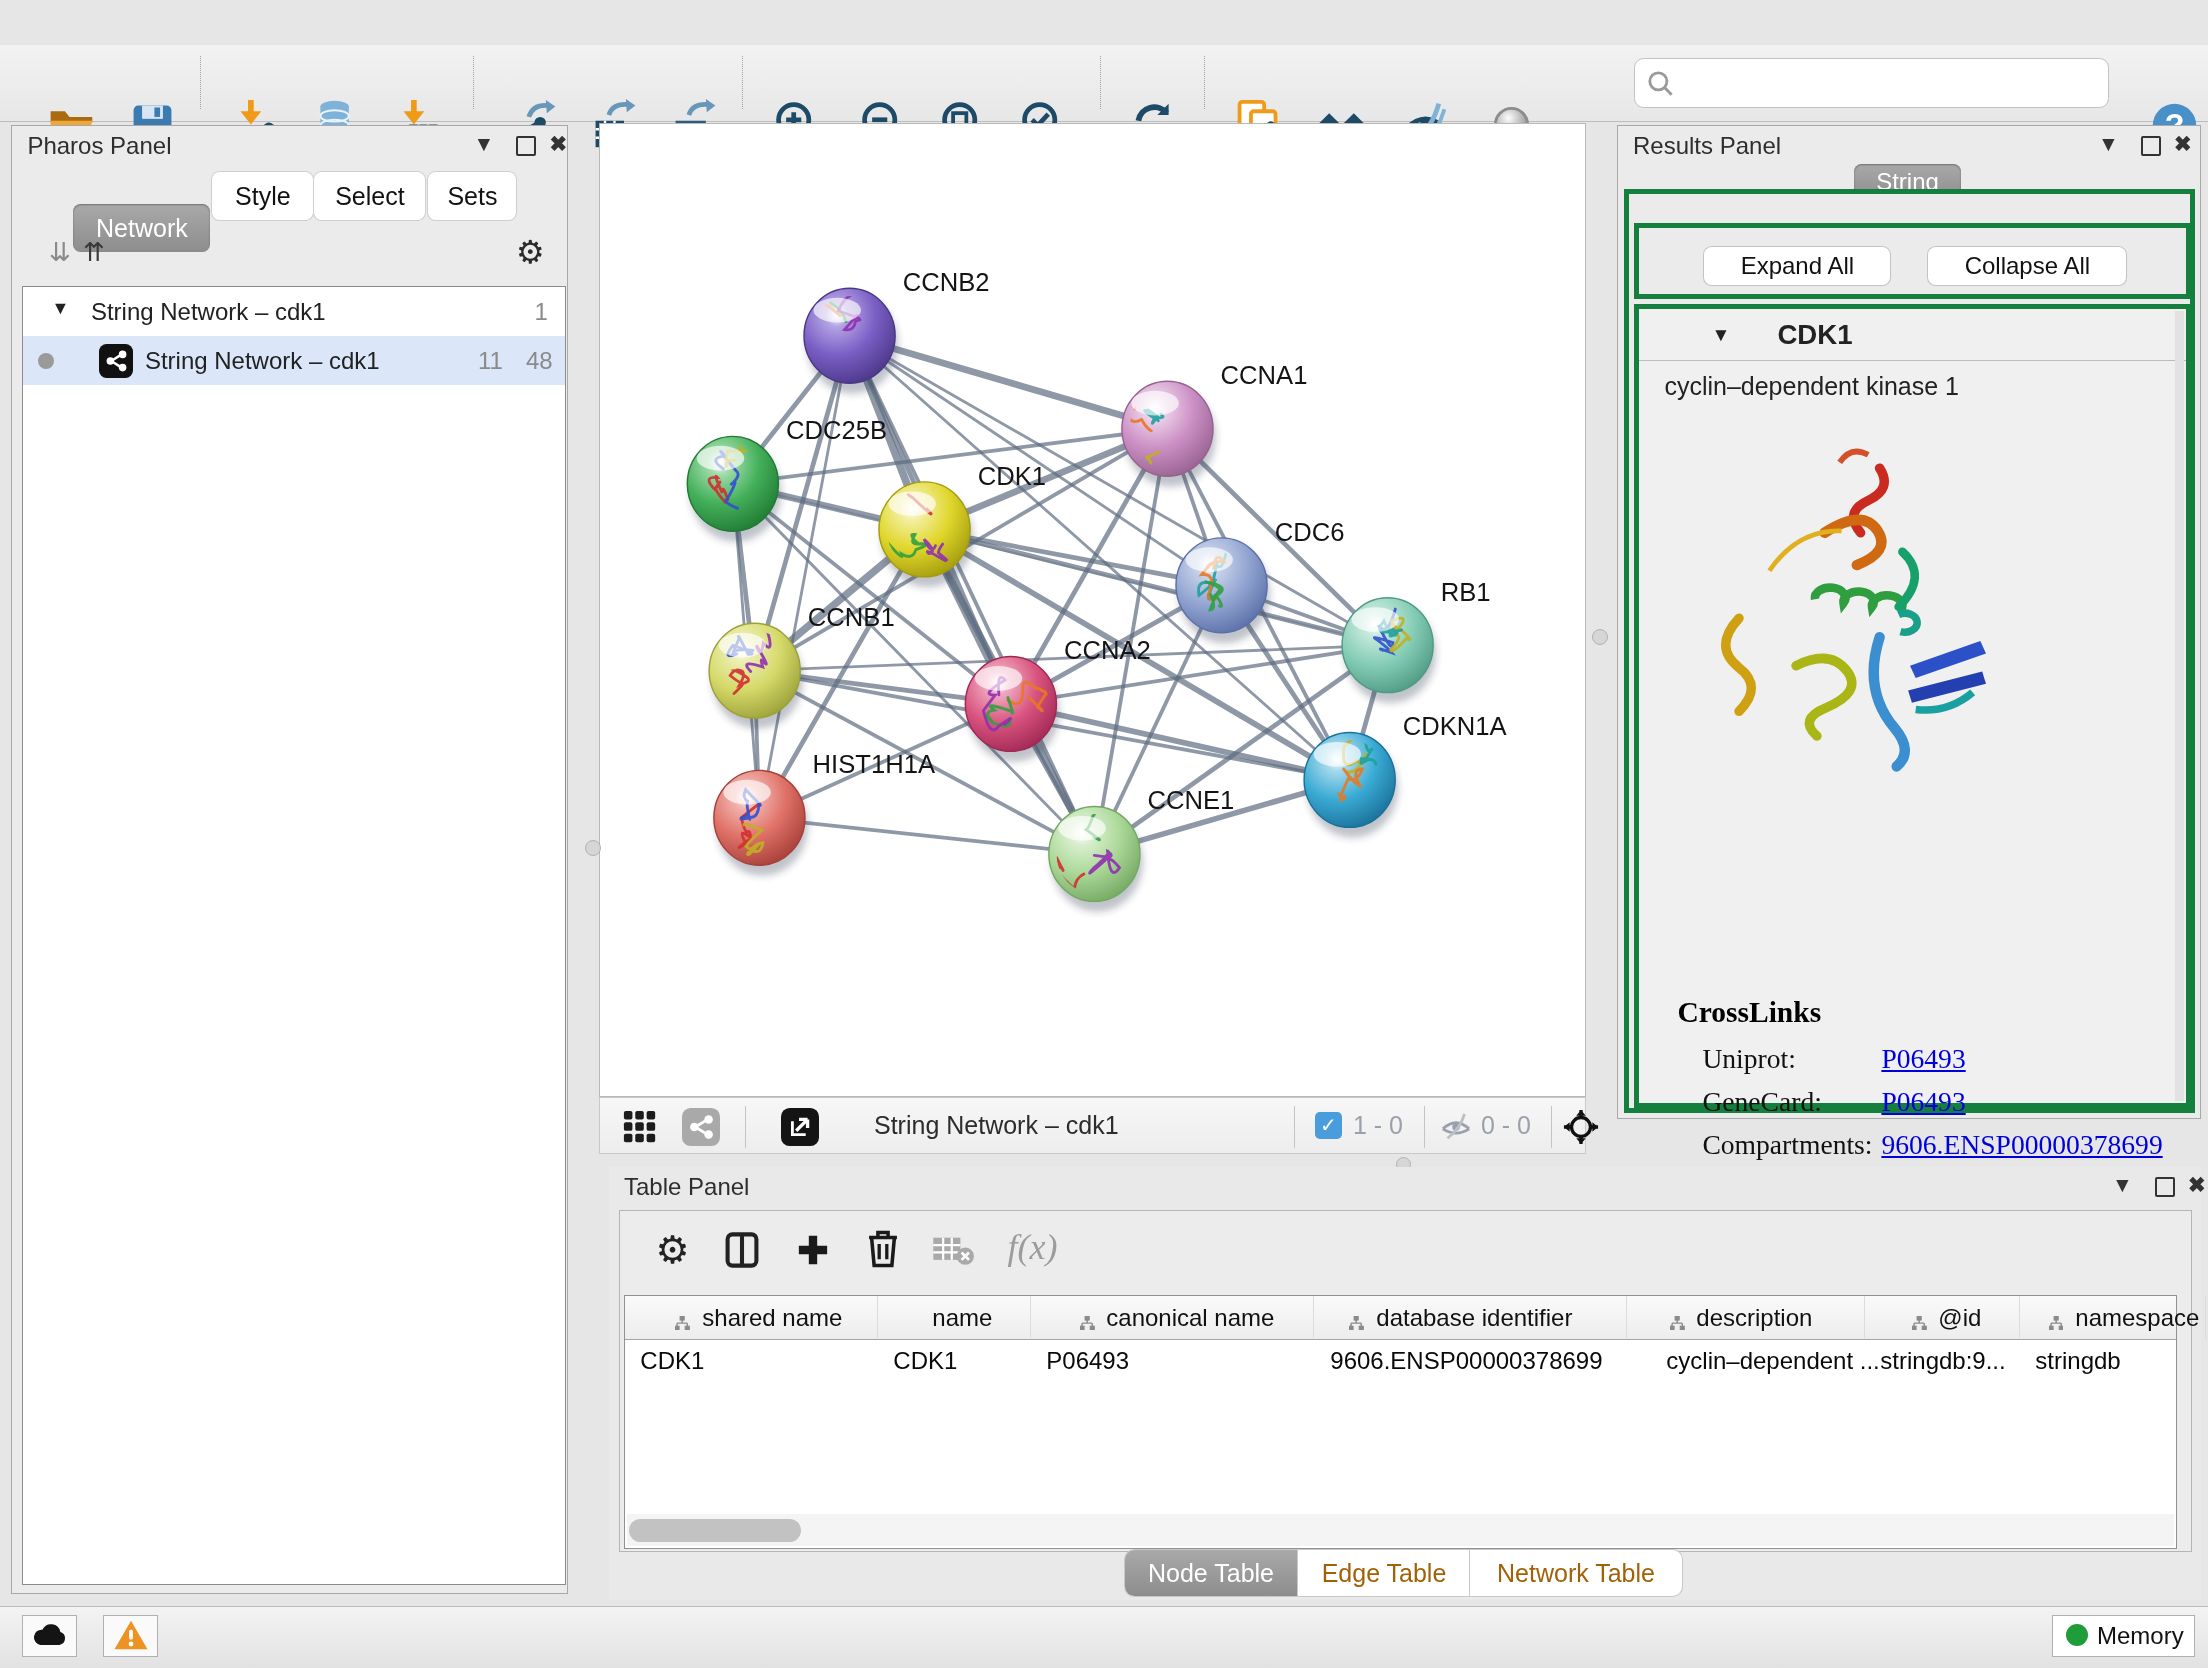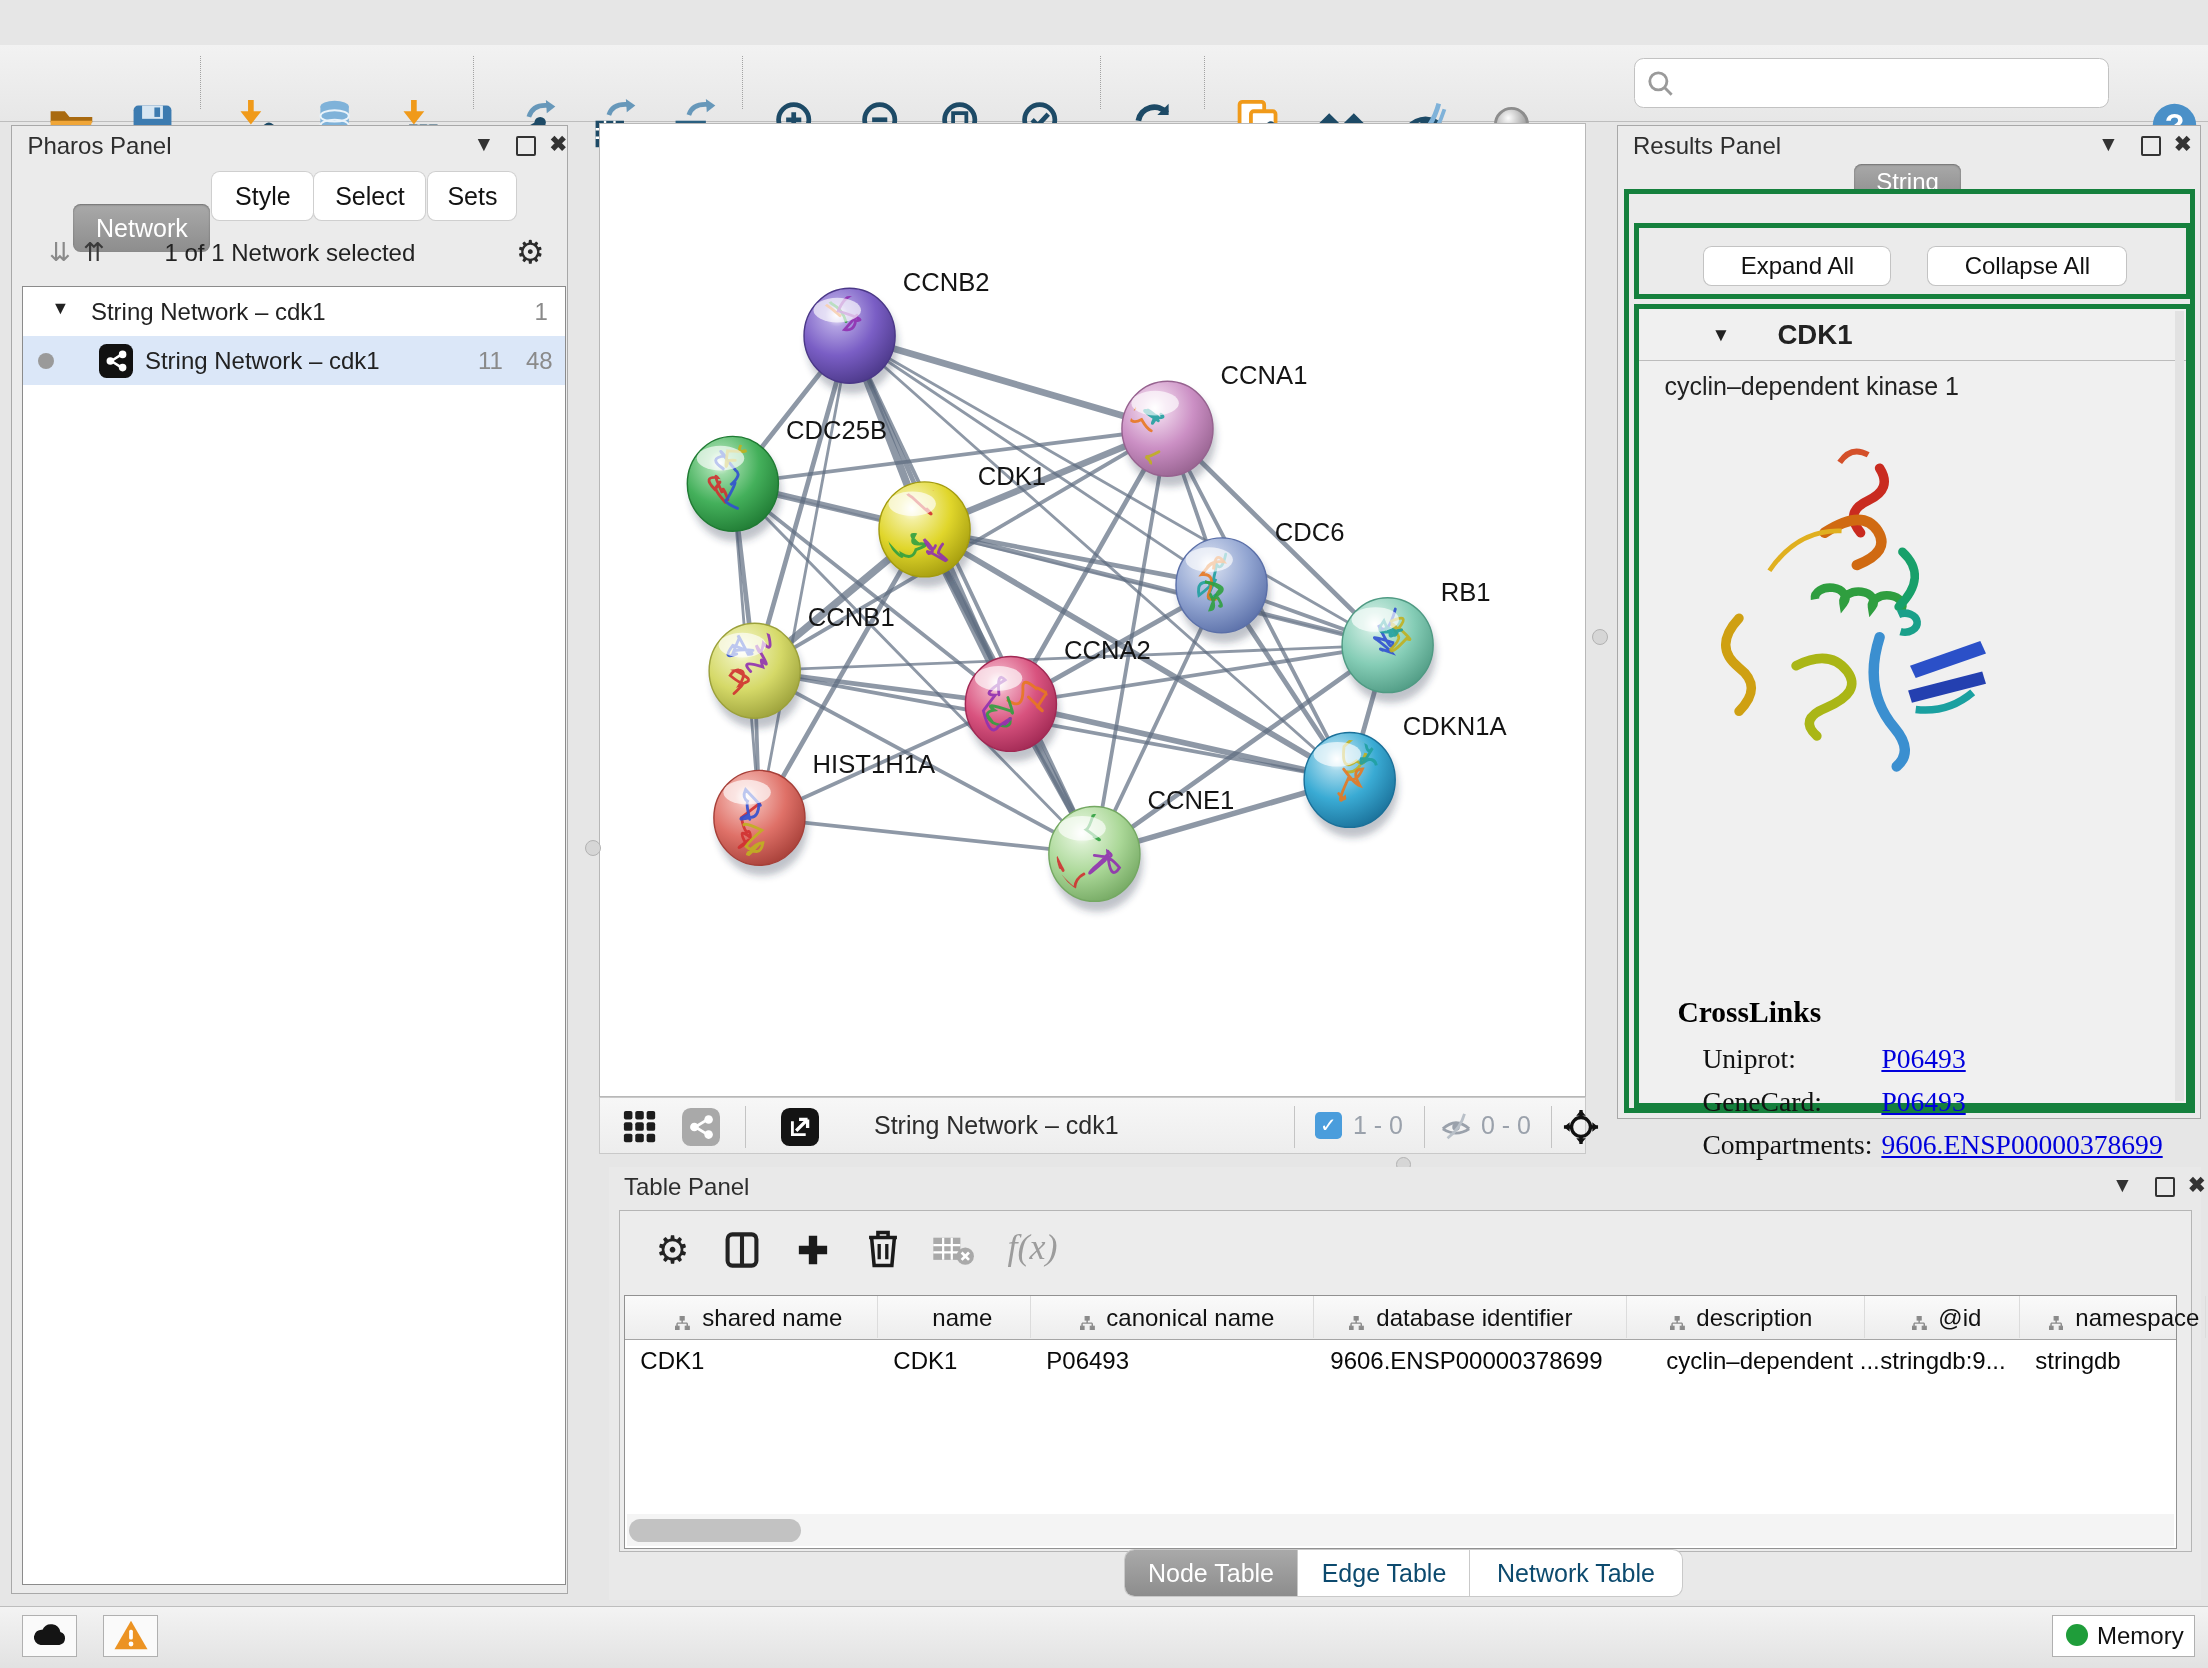--- a/index.html
+++ b/index.html
@@ -64,21 +64,21 @@
   .thdr{position:absolute;left:0;top:0;right:0;height:44px;background:linear-gradient(#fafafa,#ededed);
     border-bottom:1.9px solid #a5a5a5;box-sizing:border-box;}
   .thcell{position:absolute;top:0;height:42px;border-right:1px solid #dcdcdc;box-sizing:border-box;
     font-size:24px;color:#111;cursor:pointer;}
   .thcell span{position:absolute;top:7.6px;white-space:nowrap;}
   .tdrow{position:absolute;left:0;top:44px;right:0;height:42px;font-size:24px;color:#0a0a0a;cursor:pointer;}
   .tdcell{position:absolute;top:6.7px;white-space:nowrap;overflow:hidden;}
   .hscroll{position:absolute;left:1.9px;right:1.9px;bottom:1.9px;height:32px;background:#f4f4f4;}
   .hthumb{position:absolute;left:1.9px;top:4.8px;width:172px;height:23px;border-radius:11.4px;background:#c2c2c2;cursor:pointer;}
   .ttabs{position:absolute;bottom:3.8px;left:0;width:100%;height:46px;}
-  .ttab{position:absolute;height:46px;background:#fff;box-shadow:0 0 0 1px #c9c9c9;color:#0c4a6e;
+  .ttab{position:absolute;height:46px;background:#fff;box-shadow:0 0 0 1px #c9c9c9;color:#a16207;
     font-size:25px;text-align:center;line-height:46px;cursor:pointer;}
   .ttab.active{background:linear-gradient(#a9a9a9,#8d8d8d);color:#fff;}
   
   .statusbar{position:absolute;left:0;bottom:0;width:100%;height:61px;
     background:linear-gradient(#f3f3f3,#e2e2e2);border-top:1px solid #bdbdbd;}
   .sbtn{position:absolute;top:7.6px;height:42px;background:#fafafa;border:1.9px solid #b0b0b0;box-sizing:border-box;cursor:pointer;}
   .memdot{position:absolute;left:13.3px;top:8.6px;width:22px;height:22px;border-radius:50%;background:#1f9d3a;}
   .gear{font-family:"DejaVu Sans",sans-serif;cursor:pointer;}
 </style>
 </head>
@@ -247,21 +247,20 @@
     </div>
     <div id="cp-tabs">
         <div class="tabbtn active" style="left: 61px; top: 46px; width: 137px; margin-top: 32px;">Network</div>
         <div class="tabbtn" style="left: 200px; top: 46px; width: 101px;">Style</div>
         <div class="tabbtn" style="left: 302px; top: 46px; width: 111px;">Select</div>
         <div class="tabbtn" style="left: 416px; top: 46px; width: 88px;">Sets</div>
       </div>
     <div class="subhead">
       <span style="position:absolute;left:27px;top:7.6px;color:#8a8a8a;font-size:26px">⇊</span>
       <span style="position:absolute;left:61px;top:7.6px;color:#3a3a3a;font-size:26px">⇈</span>
-      <span style="position:absolute;left:0;right:0;top:9.5px;text-align:center">1 of 1 Network selected</span>
       <span class="gear" style="position:absolute;right:13.3px;top:3.8px;font-size:32px;color:#2b2b2b">⚙</span>
     </div>
     <div class="netlist">
       <div class="trow">
         <span style="position:absolute;left:28.5px;top:11.4px;font-size:18px">▼</span>
         <span style="position:absolute;left:68px;top:10.5px">String Network – cdk1</span>
         <span class="cnt" style="right:17px;top:10.5px">1</span>
       </div>
       <div class="trow selrow">
         <span class="dot" style="left:15px;top:17px;width:16px;height:16px;background:#9a9a9a"></span>

